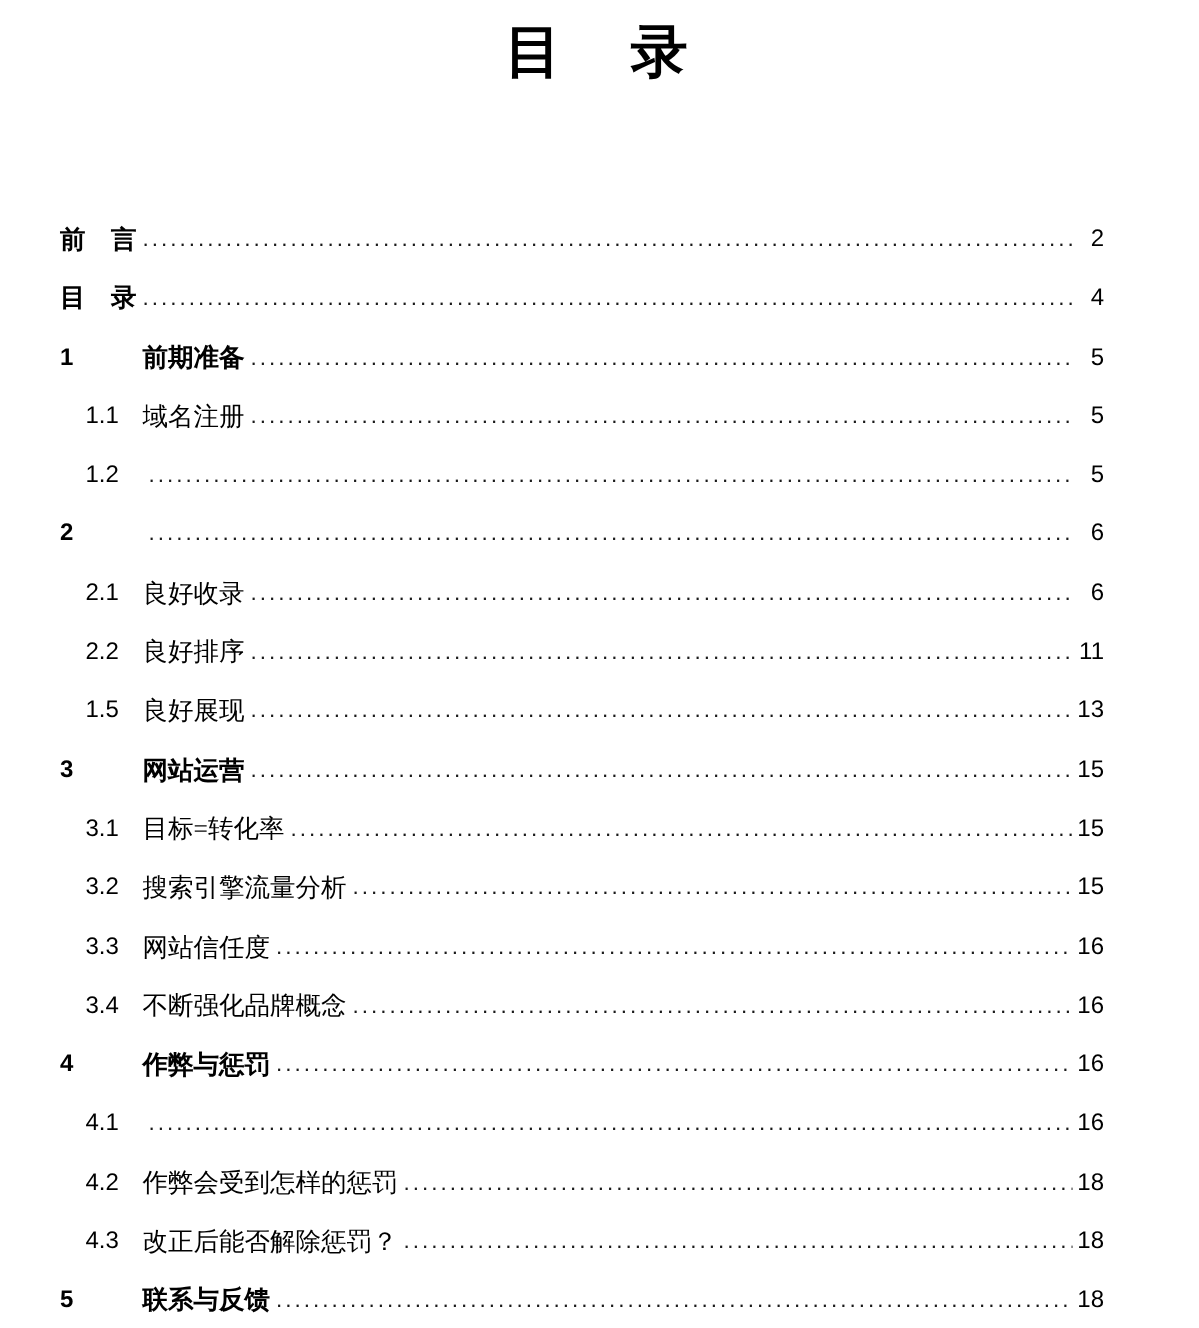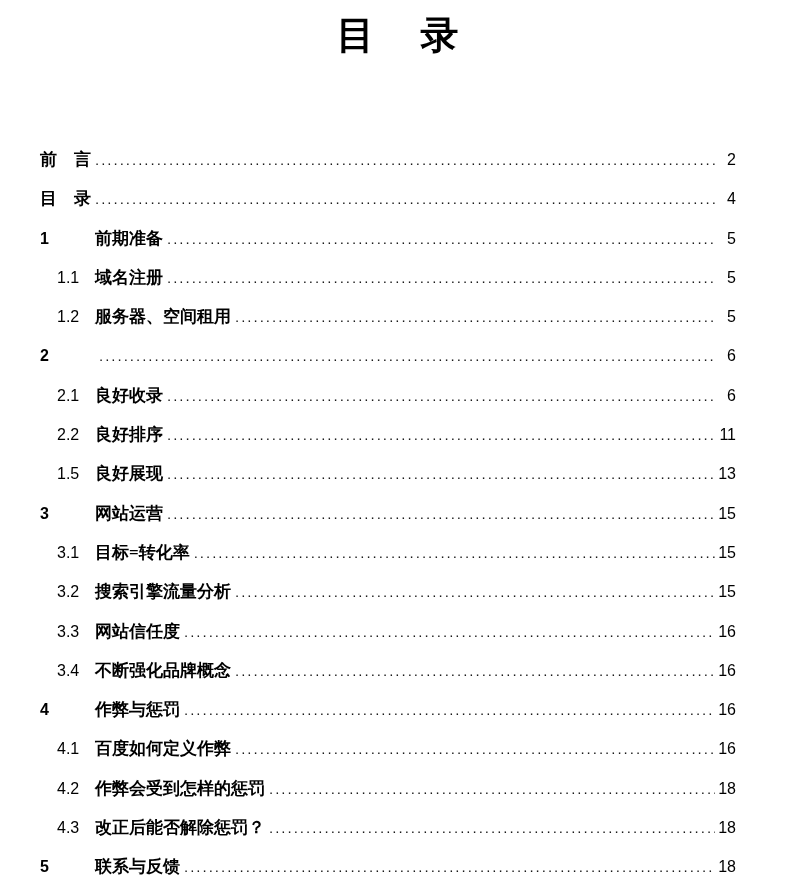--- a/index.html
+++ b/index.html
@@ -55,21 +55,21 @@
   }
   .toc-row .label {
     flex: 0 0 auto;
     font-size: 17px;
   }
   .toc-row.h1 .label {
     font-weight: bold;
   }
   .toc-row.h2 .label {
     font-family: "Liberation Serif", serif;
-    font-weight: bold;
+    font-weight: normal;
   }
   .toc-row .dots {
     flex: 1 1 auto;
     overflow: hidden;
     white-space: nowrap;
     letter-spacing: 2px;
     font-weight: normal;
     font-size: 15px;
     margin: 0 3px 0 4px;
     color: #1a1a1a;
@@ -112,21 +112,20 @@
 
   <div class="toc-row h2">
     <span class="num">1.1</span>
     <span class="label">域名注册</span>
     <span class="dots">............................................................................................................................................................................................................................................................................................................</span>
     <span class="pg">5</span>
   </div>
 
   <div class="toc-row h2">
     <span class="num">1.2</span>
-    <span class="label">服务器、空间租用</span>
     <span class="dots">............................................................................................................................................................................................................................................................................................................</span>
     <span class="pg">5</span>
   </div>
 
   <div class="toc-row h1">
     <span class="num">2</span>
     <span class="dots">............................................................................................................................................................................................................................................................................................................</span>
     <span class="pg">6</span>
   </div>
 
@@ -188,21 +187,20 @@
 
   <div class="toc-row h1">
     <span class="num">4</span>
     <span class="label">作弊与惩罚</span>
     <span class="dots">............................................................................................................................................................................................................................................................................................................</span>
     <span class="pg">16</span>
   </div>
 
   <div class="toc-row h2">
     <span class="num">4.1</span>
-    <span class="label">百度如何定义作弊</span>
     <span class="dots">............................................................................................................................................................................................................................................................................................................</span>
     <span class="pg">16</span>
   </div>
 
   <div class="toc-row h2">
     <span class="num">4.2</span>
     <span class="label">作弊会受到怎样的惩罚</span>
     <span class="dots">............................................................................................................................................................................................................................................................................................................</span>
     <span class="pg">18</span>
   </div>

